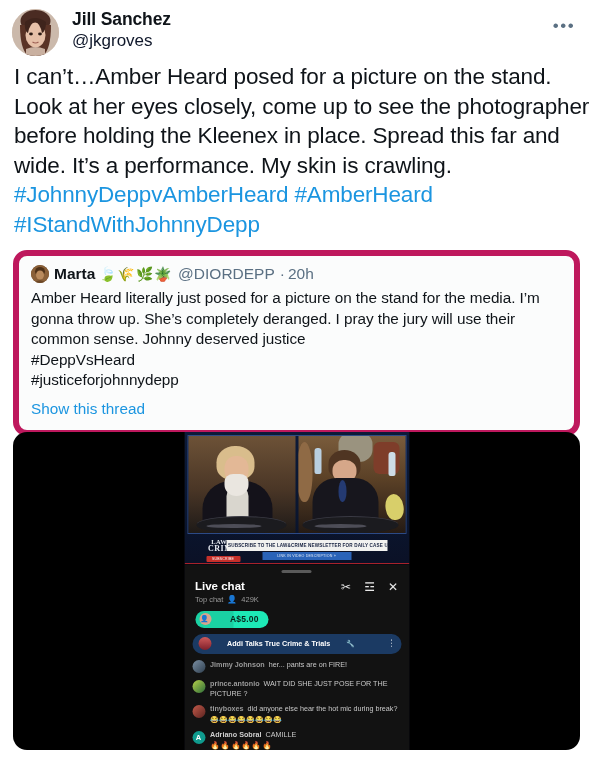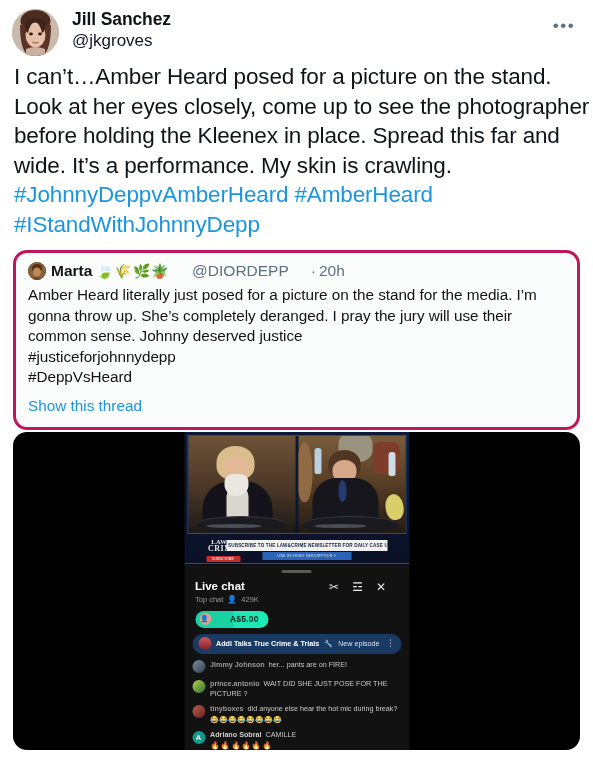--- a/index.html
+++ b/index.html
@@ -86,21 +86,21 @@
     line-height: 29.5px;
     color: #0f1419;
     letter-spacing: -0.15px;
     word-wrap: break-word;
   }
   .tweet-text .hashtag { color: #1b95e0; }
 
   
   .quote-card {
     margin: 11px 13px 0 13px;
-    border: 3px solid #be185d;
+    border: 6px solid #be185d;
     border-radius: 14px;
     background: #fbfcfc;
     padding: 9px 12px 11px 12px;
     box-sizing: border-box;
   }
   .quote-head {
     display: flex;
     align-items: center;
     font-size: 15.5px;
     line-height: 18px;
@@ -121,21 +121,21 @@
     color: #0f1419;
     font-size: 15.5px;
   }
   .quote-emojis {
     margin-left: 4px;
     font-size: 14px;
     letter-spacing: 1px;
   }
   .quote-handle {
     color: #5b7083;
-    margin-left: 22px;
+    margin-left: 5px;
     font-size: 15.5px;
   }
   .quote-body {
     margin-top: 5px;
     font-size: 15.3px;
     line-height: 20.5px;
     color: #0f1419;
     letter-spacing: -0.05px;
   }
   .quote-tags { margin-top: 0px; }
@@ -293,21 +293,21 @@
   }
   .grabber {
     width: 30px; height: 2.5px;
     background: #5a5a5a;
     border-radius: 2px;
     margin: 5px auto 0 auto;
   }
   .chat-head {
     display: flex;
     align-items: flex-start;
-    padding: 6px 23px 0 11px;
+    padding: 6px 11px 0 11px;
   }
   .chat-titles { flex: 1; }
   .chat-title {
     color: #ffffff;
     font-size: 11.5px;
     font-weight: bold;
     line-height: 14px;
   }
   .chat-sub {
     color: #9a9a9a;
@@ -361,21 +361,21 @@
     letter-spacing: 0.2px;
   }
 
   .pinned {
     margin: 6px 8px 0 8px;
     background: #1b3a63;
     border-radius: 10px;
     display: flex;
     align-items: center;
     padding: 3.5px 6px;
-    gap: 5px;
+    gap: 16px;
   }
   .pin-ava {
     width: 13px; height: 13px; border-radius: 50%;
     background: linear-gradient(#d05a5a,#7e1f2a);
     flex: 0 0 13px;
   }
   .pin-name { color: #ffffff; font-size: 7.2px; font-weight: bold; white-space: nowrap; }
   .pin-emoji { font-size: 7px; }
   .pin-msg { color: #d7e2f0; font-size: 7.2px; white-space: nowrap; overflow: hidden; flex: 1; }
   .pin-dots { color: #cfd6df; font-size: 9px; line-height: 7px; letter-spacing: 0; }
@@ -460,22 +460,22 @@
       <span class="quote-emojis">🍃🌾🌿🪴</span>
       <span class="quote-handle">@DIORDEPP</span>
       <span class="quote-handle">·</span>
       <span class="quote-handle" style="margin-left:3px">20h</span>
     </div>
     <div class="quote-body">
       <span>Amber Heard literally just posed for a picture on the stand for the media. I’m</span>
       <span>gonna throw up. She’s completely deranged. I pray the jury will use their common</span>
       <span>sense. Johnny deserved justice</span>
     </div>
+    <div class="quote-body quote-tags">#DeppVsHeard</div>
     <div class="quote-body quote-tags">#justiceforjohnnydepp</div>
-    <div class="quote-body quote-tags">#DeppVsHeard</div>
     <div class="show-thread">Show this thread</div>
   </div>
 
   <div class="video-wrap">
     <div class="video-inner">
 
       <div class="court">
         <div class="court-panes">
           <div class="pane pane-l">
             <div class="fig hair-l"></div>

